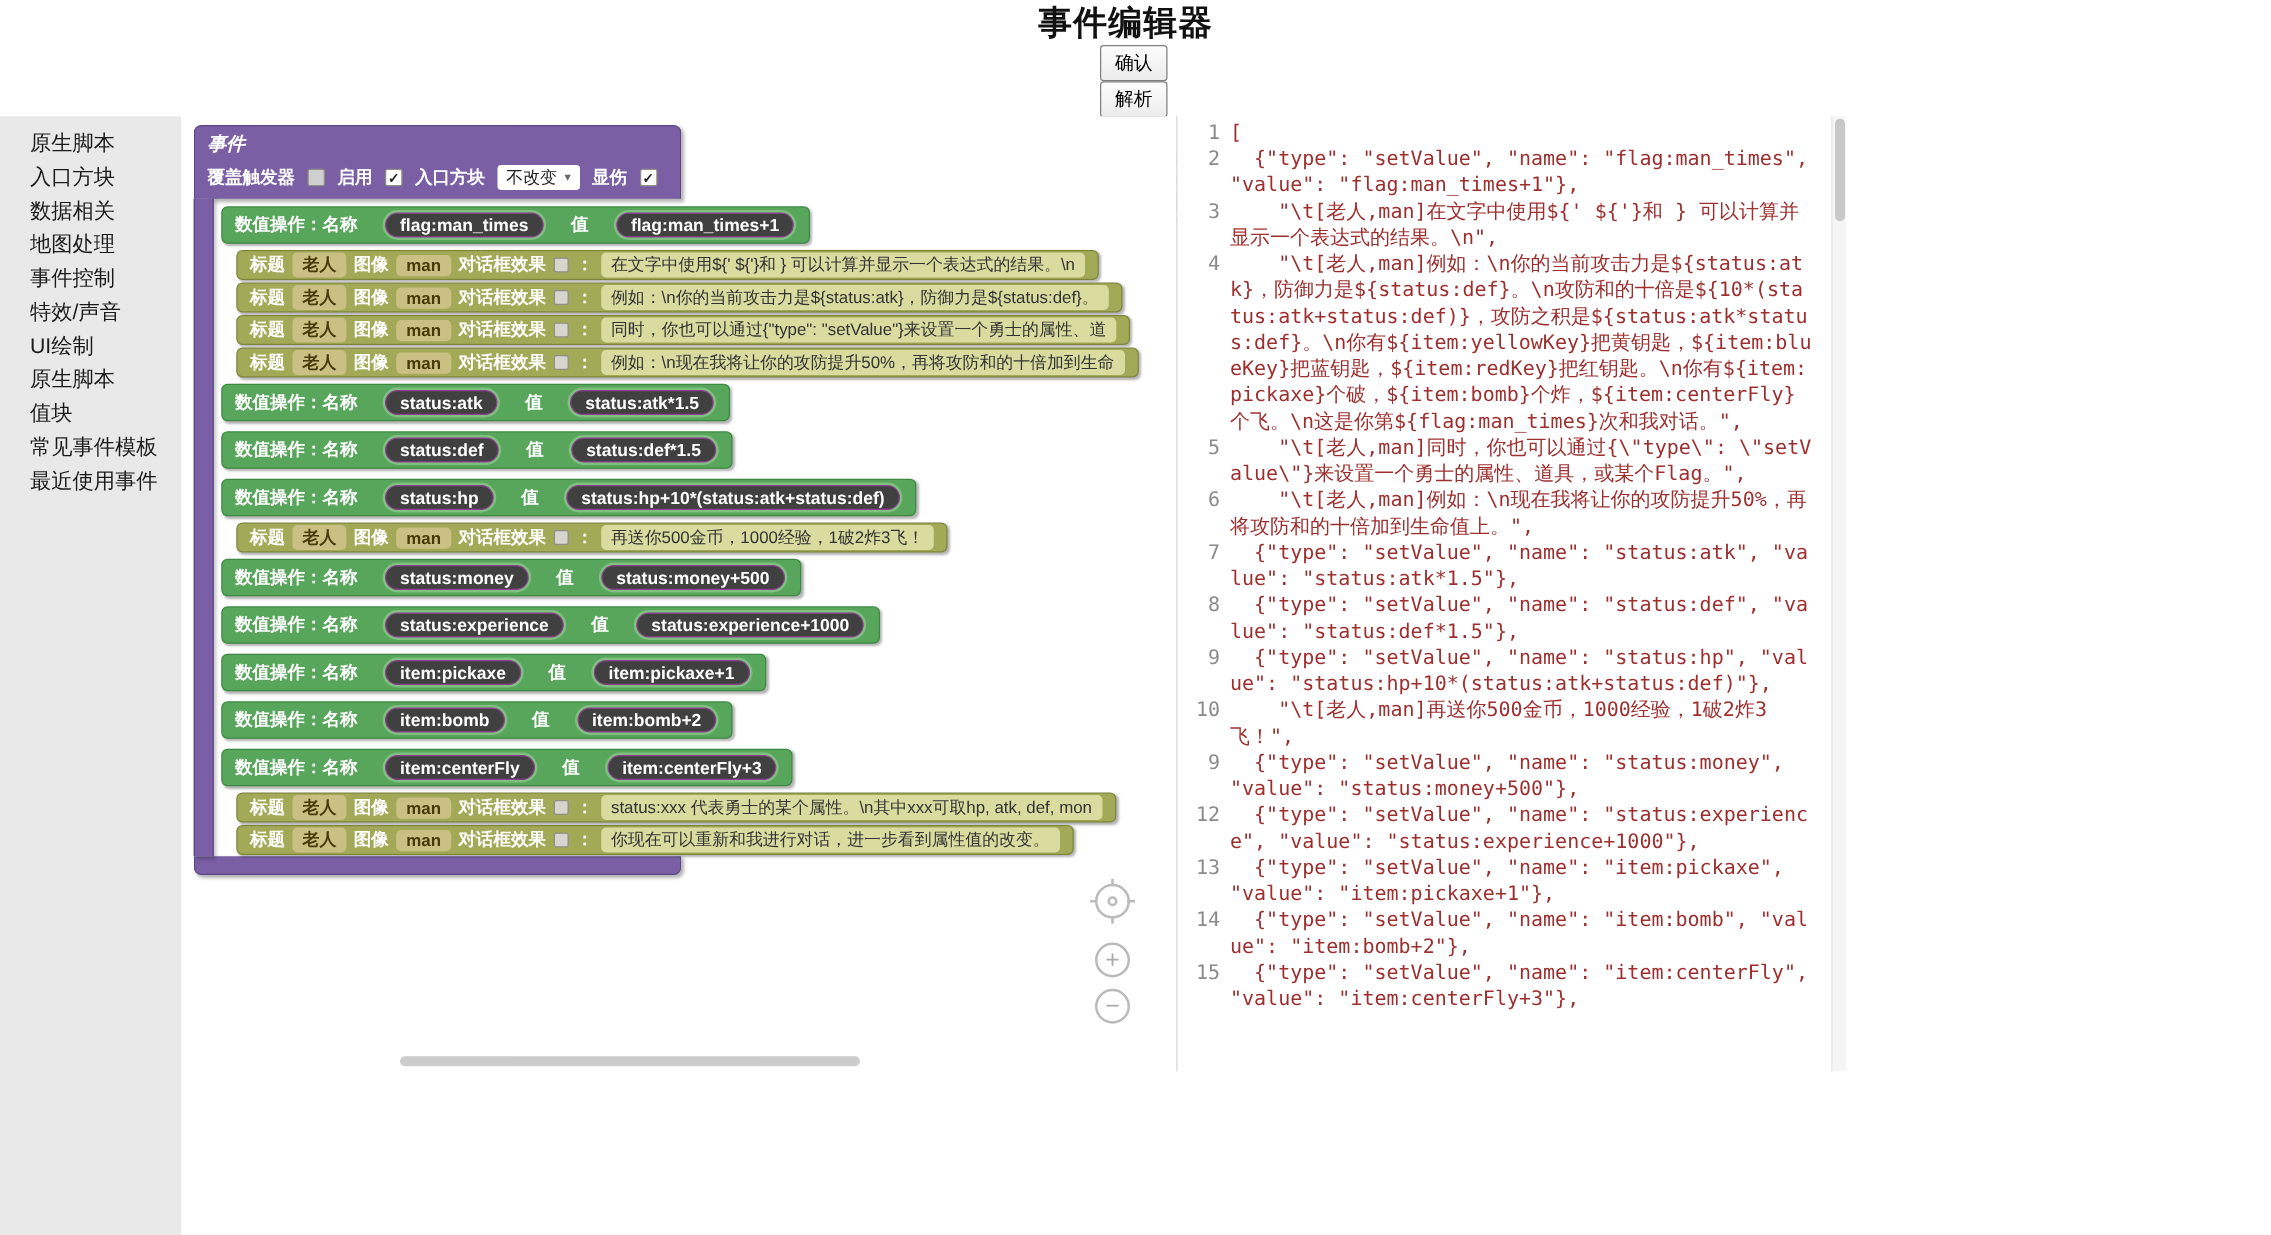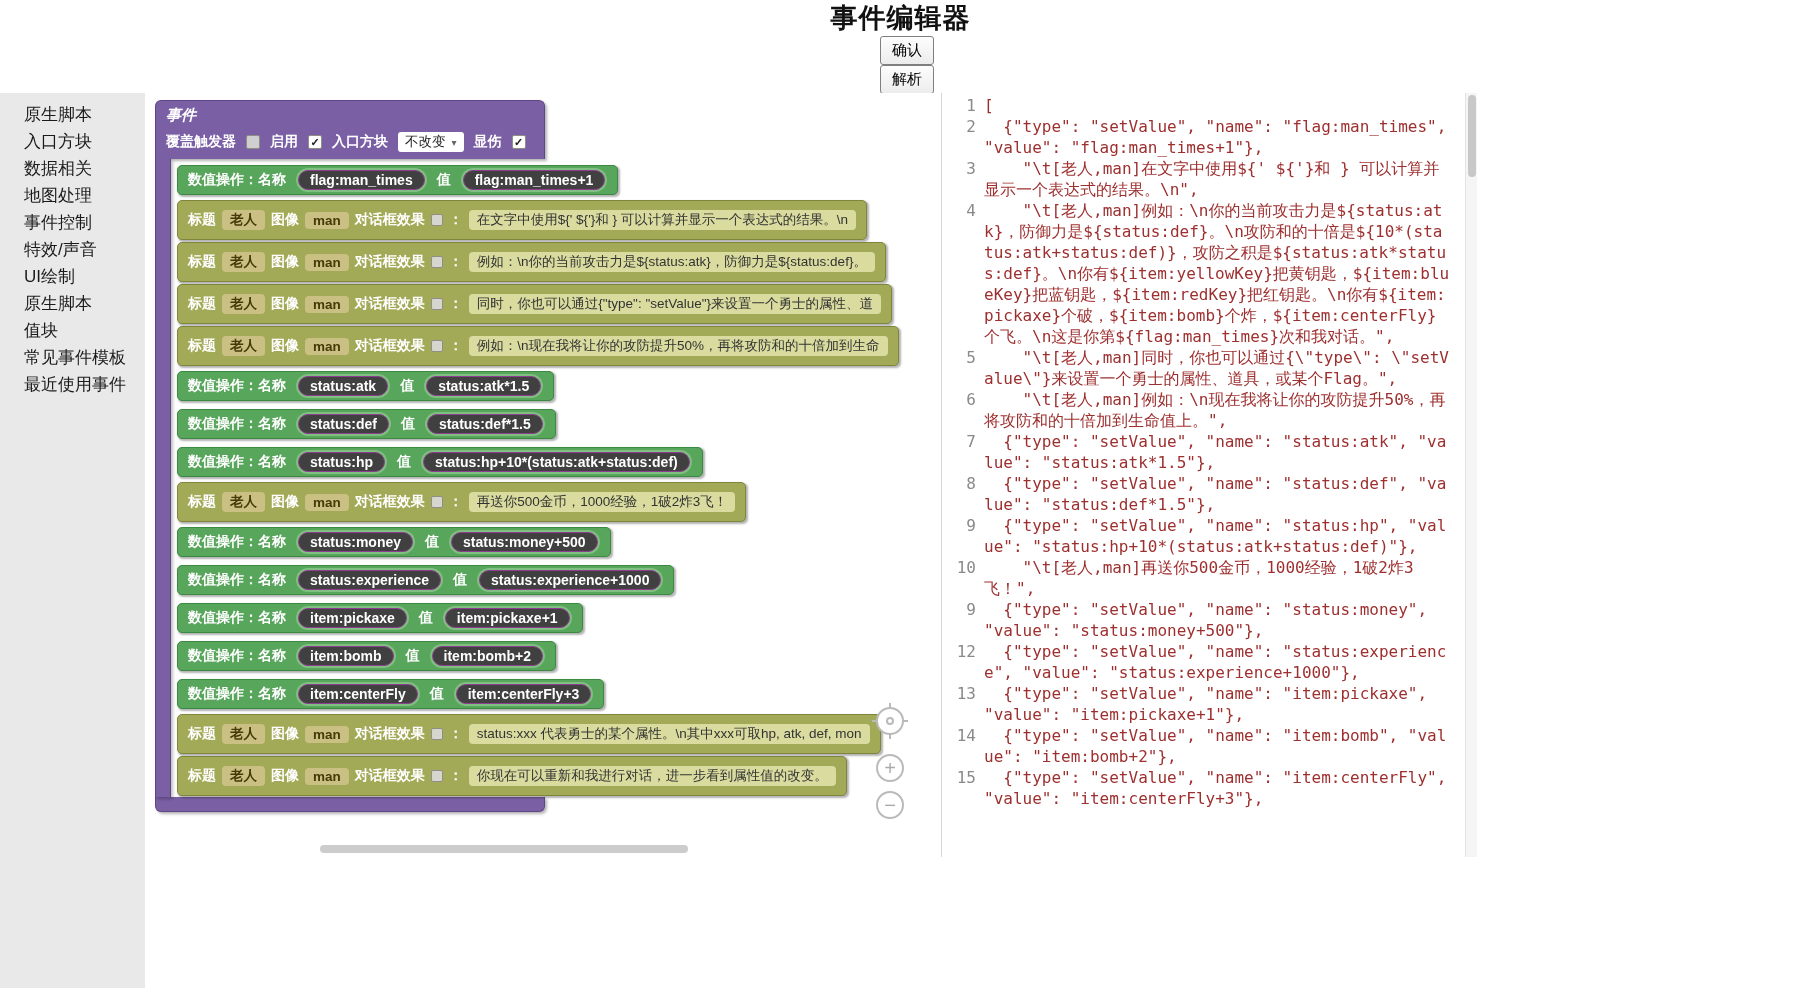--- a/index.html
+++ b/index.html
@@ -47,24 +47,24 @@
 
   .event-body { position:relative; padding:2px 0 0 22px; }
   .event-spine { position:absolute; left:0; top:0; bottom:0; width:16px; background:#7a5fa5;
                  border-left:1px solid #5d4885; border-right:1px solid #5d4885;
                  box-shadow:2px 2px 3px rgba(0,0,0,.25); }
   .event-foot { width:390px; height:15px; background:#7a5fa5; border:1px solid #5d4885; border-top:none;
                 border-radius:0 0 6px 6px; box-shadow:2px 2px 3px rgba(0,0,0,.3); }
   .event-children { display:flex; flex-direction:column; align-items:flex-start; }
 
   .blk { display:inline-flex; align-items:center; white-space:nowrap; border-radius:5px;
-         padding:0 10px; gap:10px; cursor:pointer; }
+         padding:0 10px; gap:20px; cursor:pointer; }
   .blk.green { background:#58a55c; border:1px solid #3c8a41; height:30px; margin:4px 0;
                box-shadow:1.5px 1.5px 2px rgba(0,0,0,.3); }
-  .blk.olive { background:#a3aa57; border:1px solid #7f863c; height:40px; margin:1px 0; gap:6px;
+  .blk.olive { background:#a3aa57; border:1px solid #7f863c; height:24px; margin:1px 12px; gap:6px;
                box-shadow:1.5px 1.5px 2px rgba(0,0,0,.3); }
   .blabel { color:#fff; font-weight:bold; font-size:14px; }
   .slot { background:#7fbf80; border-radius:14px; padding:2px; display:inline-flex; }
   .pill { background:#404040; border:1.5px solid #8e3d90; border-radius:12px; color:#fff;
           font-weight:bold; font-size:14px; padding:1px 11px; cursor:text; }
   .field { background:#cbc084; border-radius:4px; color:#463a08; font-weight:bold; font-size:13.5px;
            padding:1px 8px; cursor:text; }
   .textfield { background:#d9dc9e; border-radius:4px; color:#333; font-size:13.5px; padding:1px 8px;
                cursor:text; white-space:pre; }
   .cb.small { width:12px; height:12px; background:#d6d6cf; }

